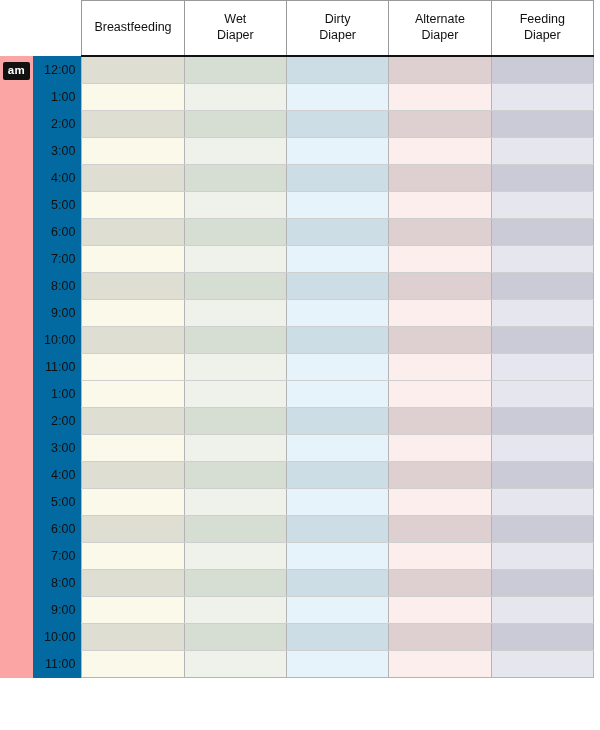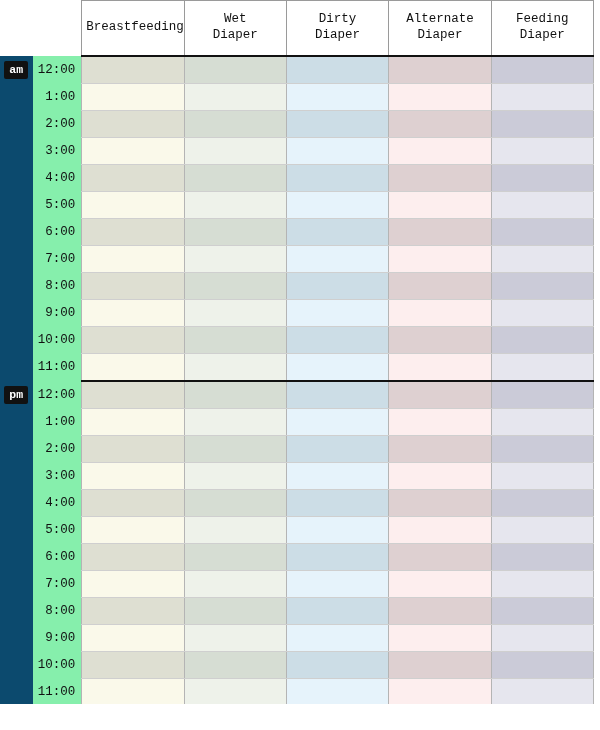--- a/index.html
+++ b/index.html
@@ -11,21 +11,20 @@
     width: 600px;
     height: 730px;
     font-family: "Liberation Sans", sans-serif;
     overflow: hidden;
   }
   #sheet {
     position: relative;
     width: 548px;
     height: 730px;
     background: #ffffff;
-    font-family: Liberation Mono, monospace;
   }
   table.tracker {
     border-collapse: collapse;
     table-layout: fixed;
     margin: 0;
     width: 594px;
   }
   table.tracker col.ampm-col { width: 32px; }
   table.tracker col.time-col { width: 48px; }
   table.tracker col.data-col { width: 100px; }
@@ -52,21 +51,21 @@
     padding: 0 4px;
   }
   thead th.colhead .hdr-line { display: block; }
 
   
   td.ampm {
     width: 32px;
     padding: 0;
     text-align: center;
     vertical-align: middle;
-    background: #0c4a6e;
+    background: #fca5a5;
     border: none;
     height: 26px;
   }
   td.ampm .badge {
     display: inline-block;
     background: #111111;
     color: #ffffff;
     font-size: 11.5px;
     font-weight: bold;
     line-height: 15px;
@@ -74,21 +73,21 @@
     border-radius: 2px;
     letter-spacing: 0.2px;
   }
   td.time {
     width: 48px;
     padding: 0 6px 0 0;
     text-align: right;
     vertical-align: middle;
     font-size: 12.5px;
     color: #111111;
-    background: #86efac;
+    background: #0369a1;
     border: none;
     height: 26px;
     white-space: nowrap;
   }
   td.cell {
     height: 26px;
     padding: 0;
     border-left: 1px solid #b4b4b4;
     border-right: 1px solid #b4b4b4;
     border-top: 1px solid #cfcfcf;
@@ -277,29 +276,20 @@
         </tr>
         <tr>
           <td class="ampm"></td>
           <td class="time">11:00</td>
           <td class="cell c0"></td>
           <td class="cell c1"></td>
           <td class="cell c2"></td>
           <td class="cell c3"></td>
           <td class="cell c4"></td>
         </tr>
-        <tr class="hour-first-pm">
-          <td class="ampm"><span class="badge">pm</span></td>
-          <td class="time">12:00</td>
-          <td class="cell c0 alt"></td>
-          <td class="cell c1 alt"></td>
-          <td class="cell c2 alt"></td>
-          <td class="cell c3 alt"></td>
-          <td class="cell c4 alt"></td>
-        </tr>
         <tr>
           <td class="ampm"></td>
           <td class="time">1:00</td>
           <td class="cell c0"></td>
           <td class="cell c1"></td>
           <td class="cell c2"></td>
           <td class="cell c3"></td>
           <td class="cell c4"></td>
         </tr>
         <tr>

